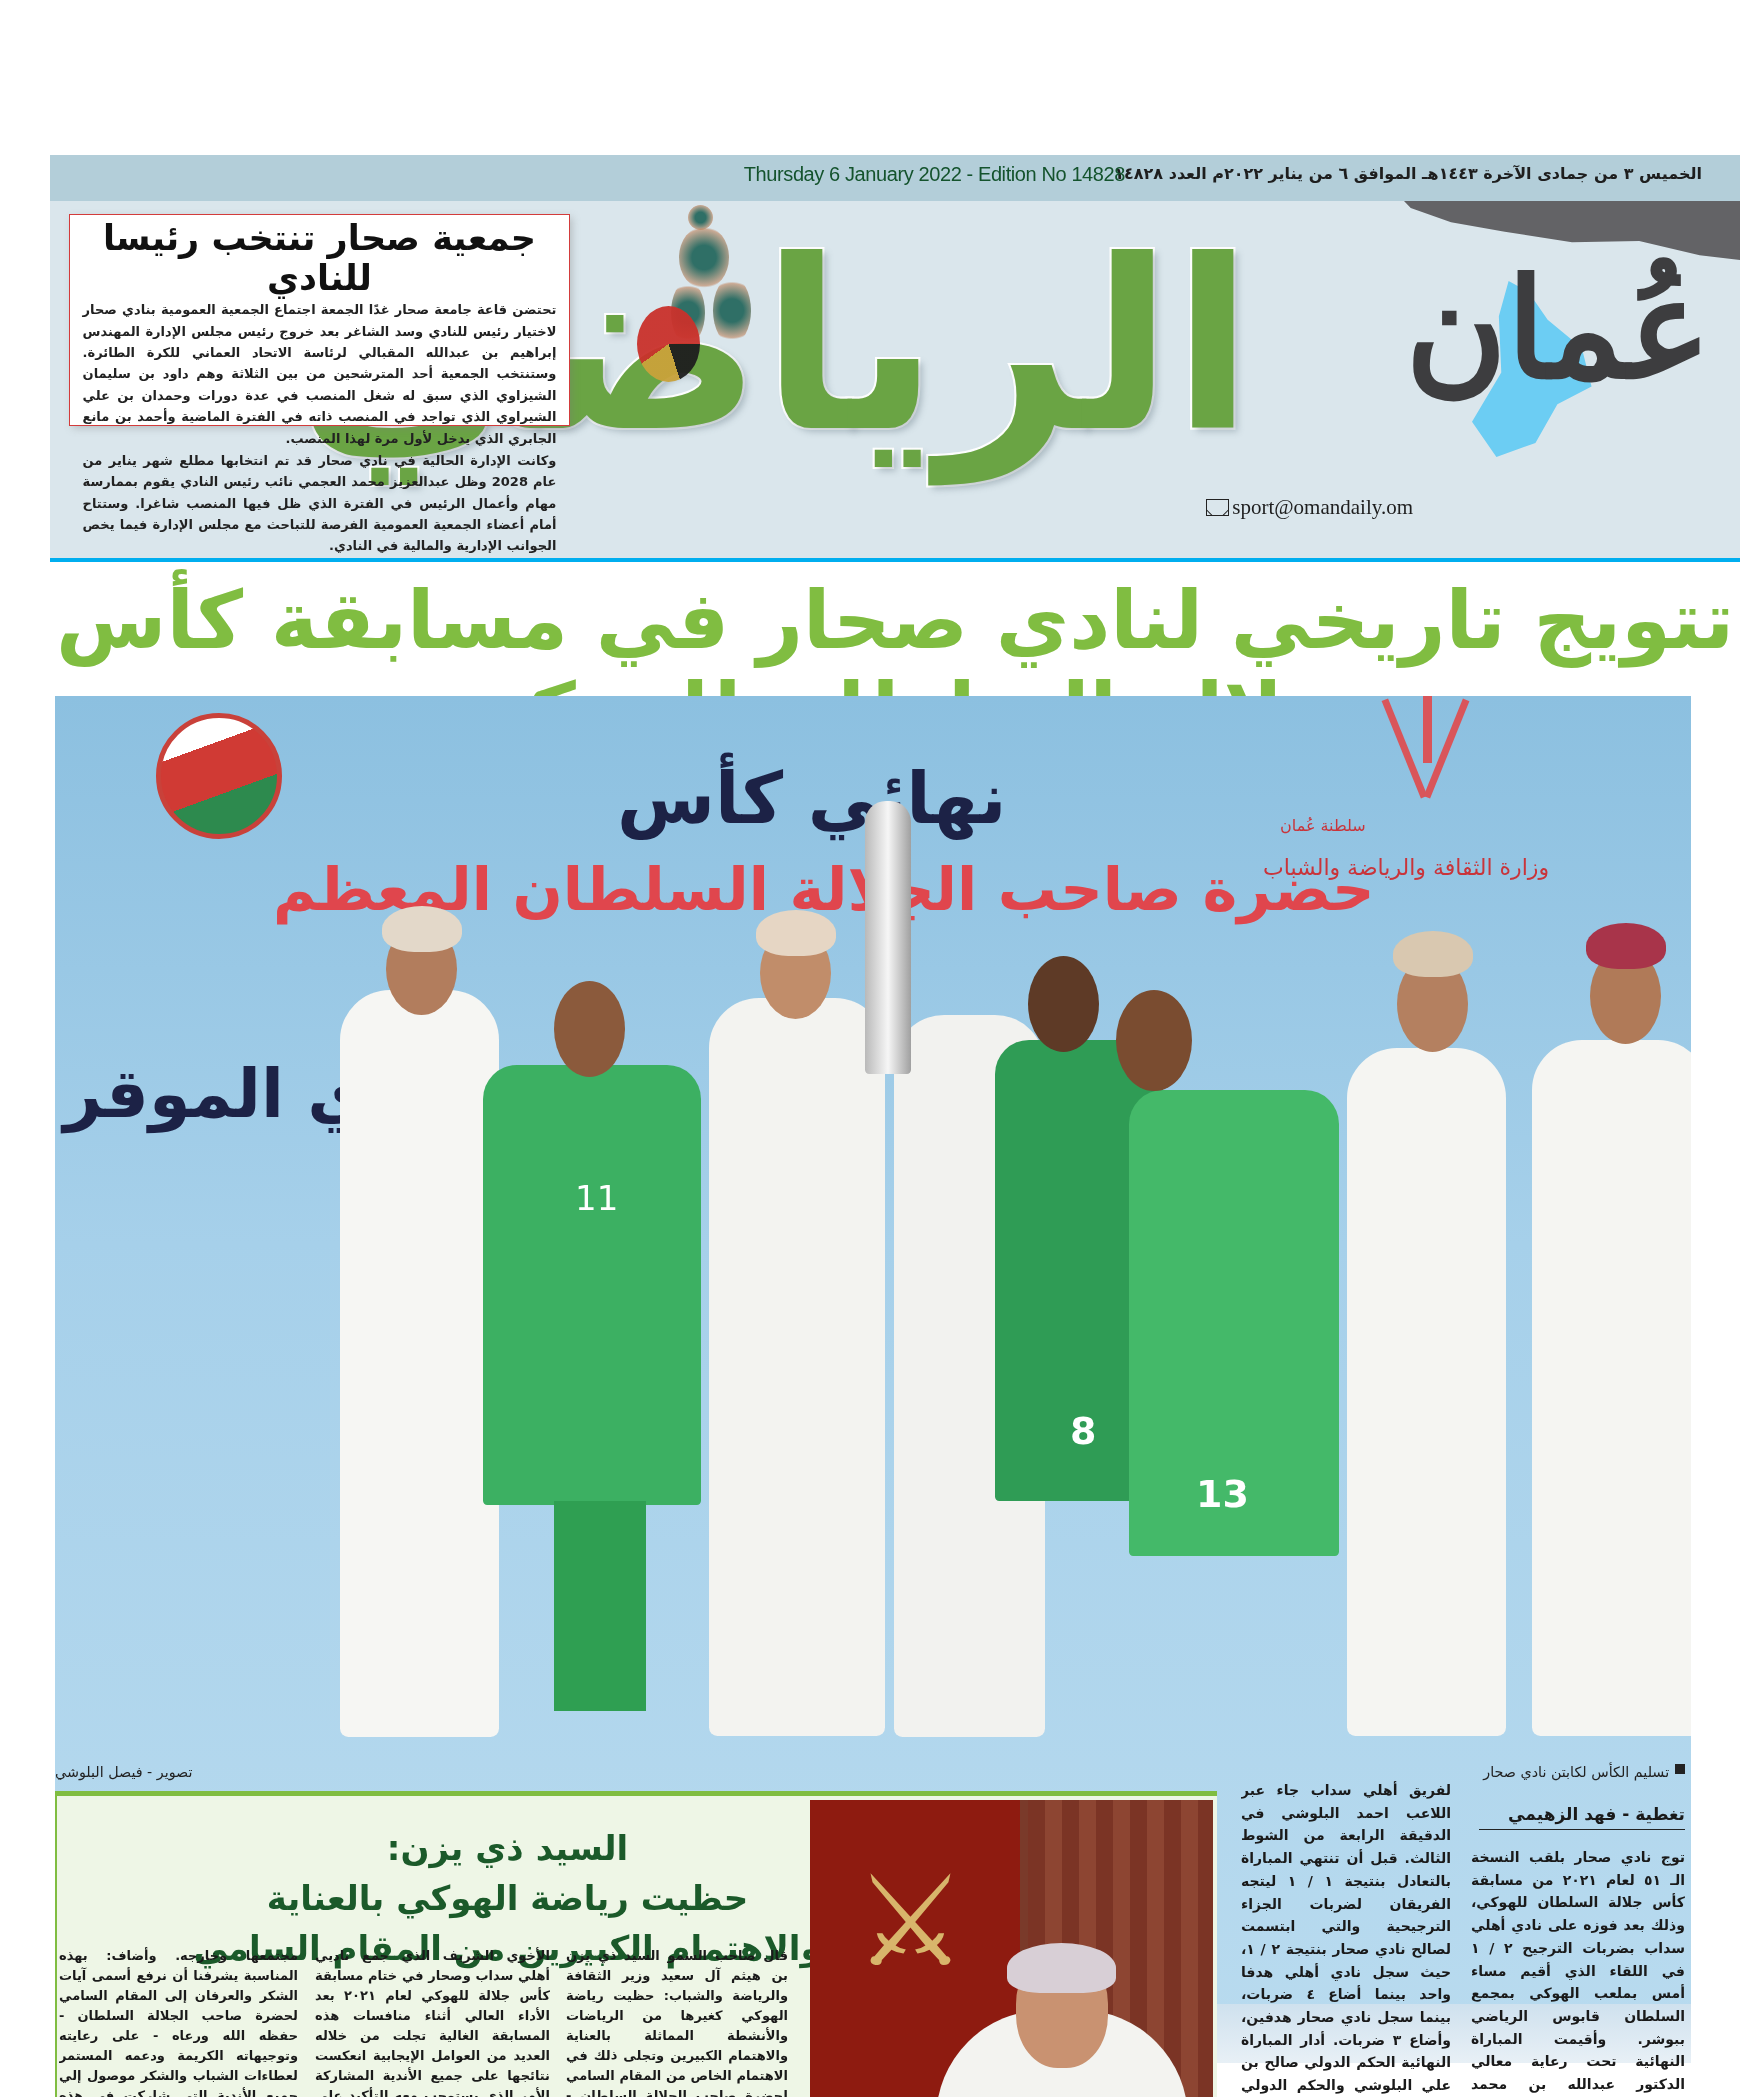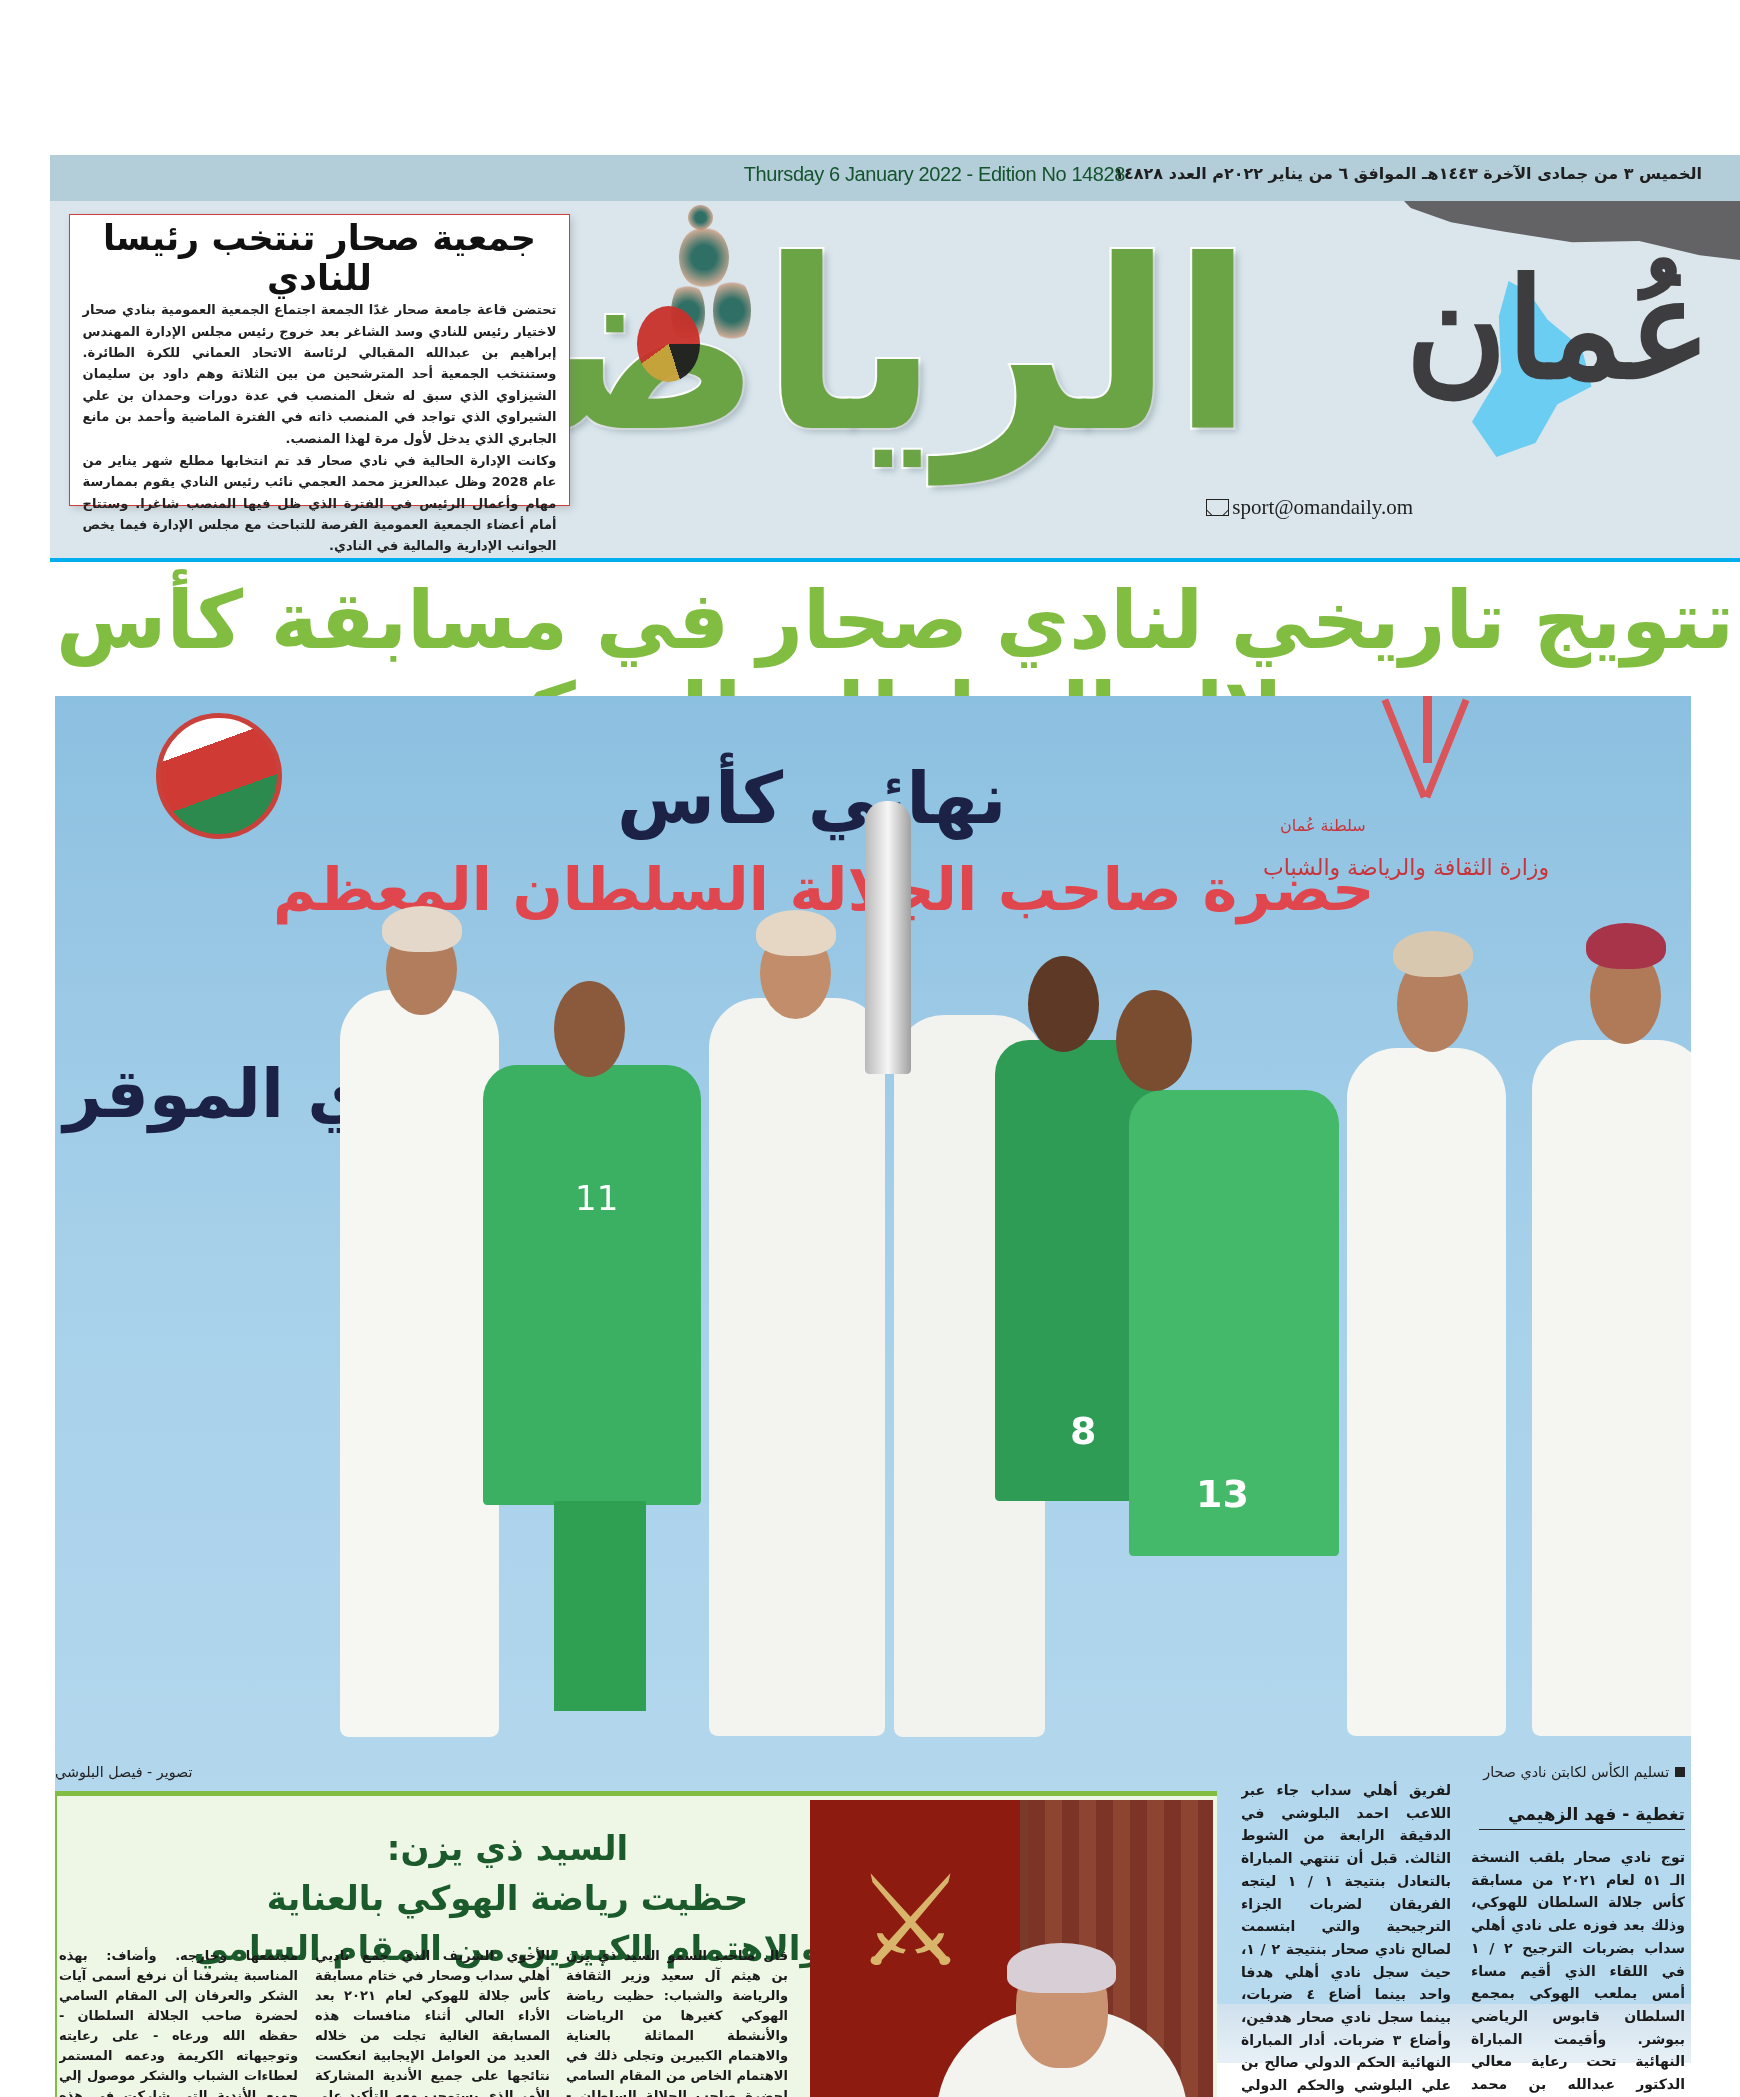--- a/index.html
+++ b/index.html
@@ -19,21 +19,21 @@
   #logo-oman .word{right:0;top:12.6px;font-size:138px;font-weight:bold;color:#3d3d3f;line-height:1;direction:rtl;font-family:"DejaVu Serif",serif}
   #email{right:327px;top:294px;font-family:"Liberation Serif",serif;font-size:21px;color:#1e1e1e;display:flex;align-items:center;gap:3px}
   #email .env{width:23.5px;height:17px;border:1.7px solid #222;position:relative;overflow:hidden}
   #email .env:before{content:"";position:absolute;left:-2.5px;top:-11px;width:25px;height:25px;border:1.7px solid #222;transform:rotate(45deg)}
   #mast-title{right:487px;top:17px;font-size:235px;font-weight:bold;color:#6aa444;line-height:1.1;direction:rtl;-webkit-text-stroke:4.2px #ffffff;paint-order:stroke fill;text-shadow:4.2px 4.2px 5.9px rgba(90,110,120,.35)}
   #runner{left:604px;top:0;width:109px;height:151px}
   #runner .b{position:absolute;background:radial-gradient(circle,#2f6f66 30%,rgba(190,130,90,.6) 70%,transparent 75%);border-radius:50%}
   #ball{left:587px;top:105px;width:63px;height:76px;border-radius:50%;background:conic-gradient(#c9312b 0 25%,#1e1e1e 25% 45%,#c9a23a 45% 65%,#c9312b 65% 100%);opacity:.95}
 
   
-  #club-box{left:69px;top:214px;width:501px;height:292px;background:#fff;border:1.7px solid #d33b3b;box-shadow:2.5px 2.5px 7.6px rgba(120,120,120,.35)}
+  #club-box{left:69px;top:214px;width:501px;height:212px;background:#fff;border:1.7px solid #d33b3b;box-shadow:2.5px 2.5px 7.6px rgba(120,120,120,.35)}
   #club-box h2{font-size:35px;font-weight:bold;text-align:center;margin-top:3.4px;direction:rtl;color:#111}
   #club-box p{font-size:13px;line-height:21.4px;font-weight:bold;padding:0.8px 12.6px 0 12.6px;direction:rtl;text-align:justify;text-align-last:right;color:#222}
 
   
   #headline{left:50px;top:575px;width:1690px;text-align:center;font-size:80px;font-weight:bold;color:#80bd41;direction:rtl;line-height:1.15;letter-spacing:-0.8px}
 
   
   #photo{left:55px;top:696px;width:1636px;height:1367px;background:linear-gradient(180deg,#8cc0e0 0%,#a6d0ea 40%,#b9dbef 100%);overflow:hidden}
   #photo .banner-t{font-weight:bold;color:#1c2246;direction:rtl;position:absolute;line-height:1}
   #photo .banner-r{font-weight:bold;color:#e53a3f;direction:rtl;position:absolute;line-height:1}
@@ -141,21 +141,21 @@
   <div class="fig" style="left:1074px;top:394px;width:210px;height:466px;background:#44b969;border-radius:34px 34px 4.2px 4.2px"></div>
   <div class="head" style="left:1061px;top:294px;width:76px;height:101px;background:#7a4c30"></div>
   <div class="abs" style="left:1141px;top:776px;font-size:38px;color:#fff;font-weight:bold">13</div>
 
   <div class="abs" style="left:810px;top:105px;width:46px;height:273px;background:linear-gradient(90deg,#b9b9b9,#f6f6f6,#a0a0a0);border-radius:21px 21px 4.2px 4.2px"></div>
 
   <div class="stage"></div>
 </div>
 
 <div class="abs caption" style="left:55px;top:1764px">تصوير - فيصل البلوشي</div>
-<div class="abs caption" style="right:55px;top:1764px;display:flex;align-items:center;gap:5.9px">
+<div class="abs caption" style="right:55px;top:1764px;display:flex;gap:5.9px">
   <span style="width:10px;height:10px;background:#222;display:inline-block"></span>
   <span>تسليم الكأس لكابتن نادي صحار</span>
 </div>
 
 <div class="abs" style="right:55px;top:1804px;width:206px;border-bottom:1.7px solid #222;padding-bottom:5px;font-size:17px;font-weight:bold;direction:rtl;text-align:right">تغطية - فهد الزهيمي</div>
 <div class="news-col" style="right:55px;top:1846px;width:214px;height:419px;overflow:hidden">توج نادي صحار بلقب النسخة الـ ٥١ لعام ٢٠٢١ من مسابقة كأس جلالة السلطان للهوكي، وذلك بعد فوزه على نادي أهلي سداب بضربات الترجيح ٢ / ١ في اللقاء الذي أقيم مساء أمس بملعب الهوكي بمجمع السلطان قابوس الرياضي ببوشر. وأقيمت المباراة النهائية تحت رعاية معالي الدكتور عبدالله بن محمد السعيدي وزير العدل والشؤون القانونية، بحضور صاحب السمو السيد ذي يزن بن هيثم آل سعيد وزير الثقافة والرياضة والشباب وعدد من أصحاب السمو والمعالي والسعادة، وأسرة الاتحاد العماني للهوكي ومحبي اللعبة، الهدف الأول في المباراة النهائية جاء لصالح لصحار في الدقيقة ٣ من الشوط الثاني وذلك من خلال ضربة جزائية عبر اللاعب محمد رجب إسماعيل، بينما جاء هدف التعادل</div>
 <div class="news-col" style="right:289px;top:1779px;width:210px;height:369px;overflow:hidden">لفريق أهلي سداب جاء عبر اللاعب احمد البلوشي في الدقيقة الرابعة من الشوط الثالث. قبل أن تنتهي المباراة بالتعادل بنتيجة ١ / ١ ليتجه الفريقان لضربات الجزاء الترجيحية والتي ابتسمت لصالح نادي صحار بنتيجة ٢ / ١، حيث سجل نادي أهلي هدفا واحد بينما أضاع ٤ ضربات، بينما سجل نادي صحار هدفين، وأضاع ٣ ضربات. أدار المباراة النهائية الحكم الدولي صالح بن علي البلوشي والحكم الدولي خميس بن طالب البلوشي والحكم الدولي إبراهيم خاطر النوفلي ثالث احتياطياً، أما الحكم الدولي خليل عبد المجيد البلوشي فكان حكما لتقنية «الفار» وتكون قضاة الملاعب من فيصل بن حبيب البلوشي مدير المسابقة وعوض بن سعيد عوض مشرف المسابقة وشبر بن عبدالرحيم العجمي قاضي المباراة.</div>
 
 <div id="dy-box" class="abs">
   <h3 style="top:84px;font-size:34px">حظيت رياضة الهوكي بالعناية</h3>

